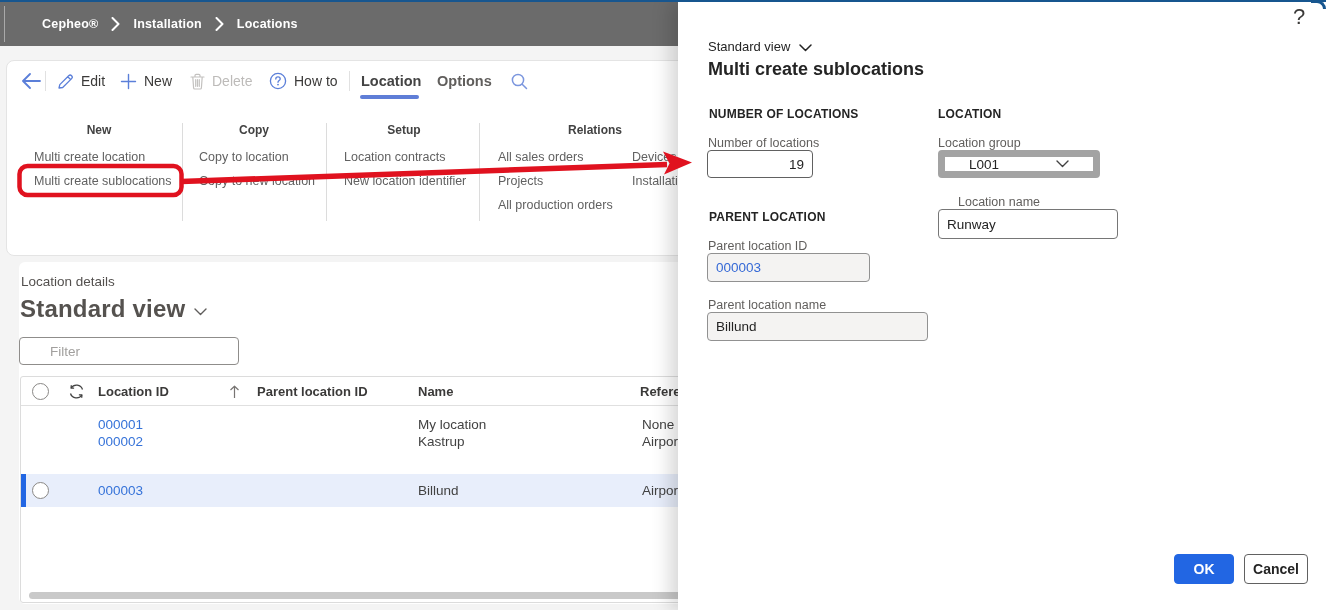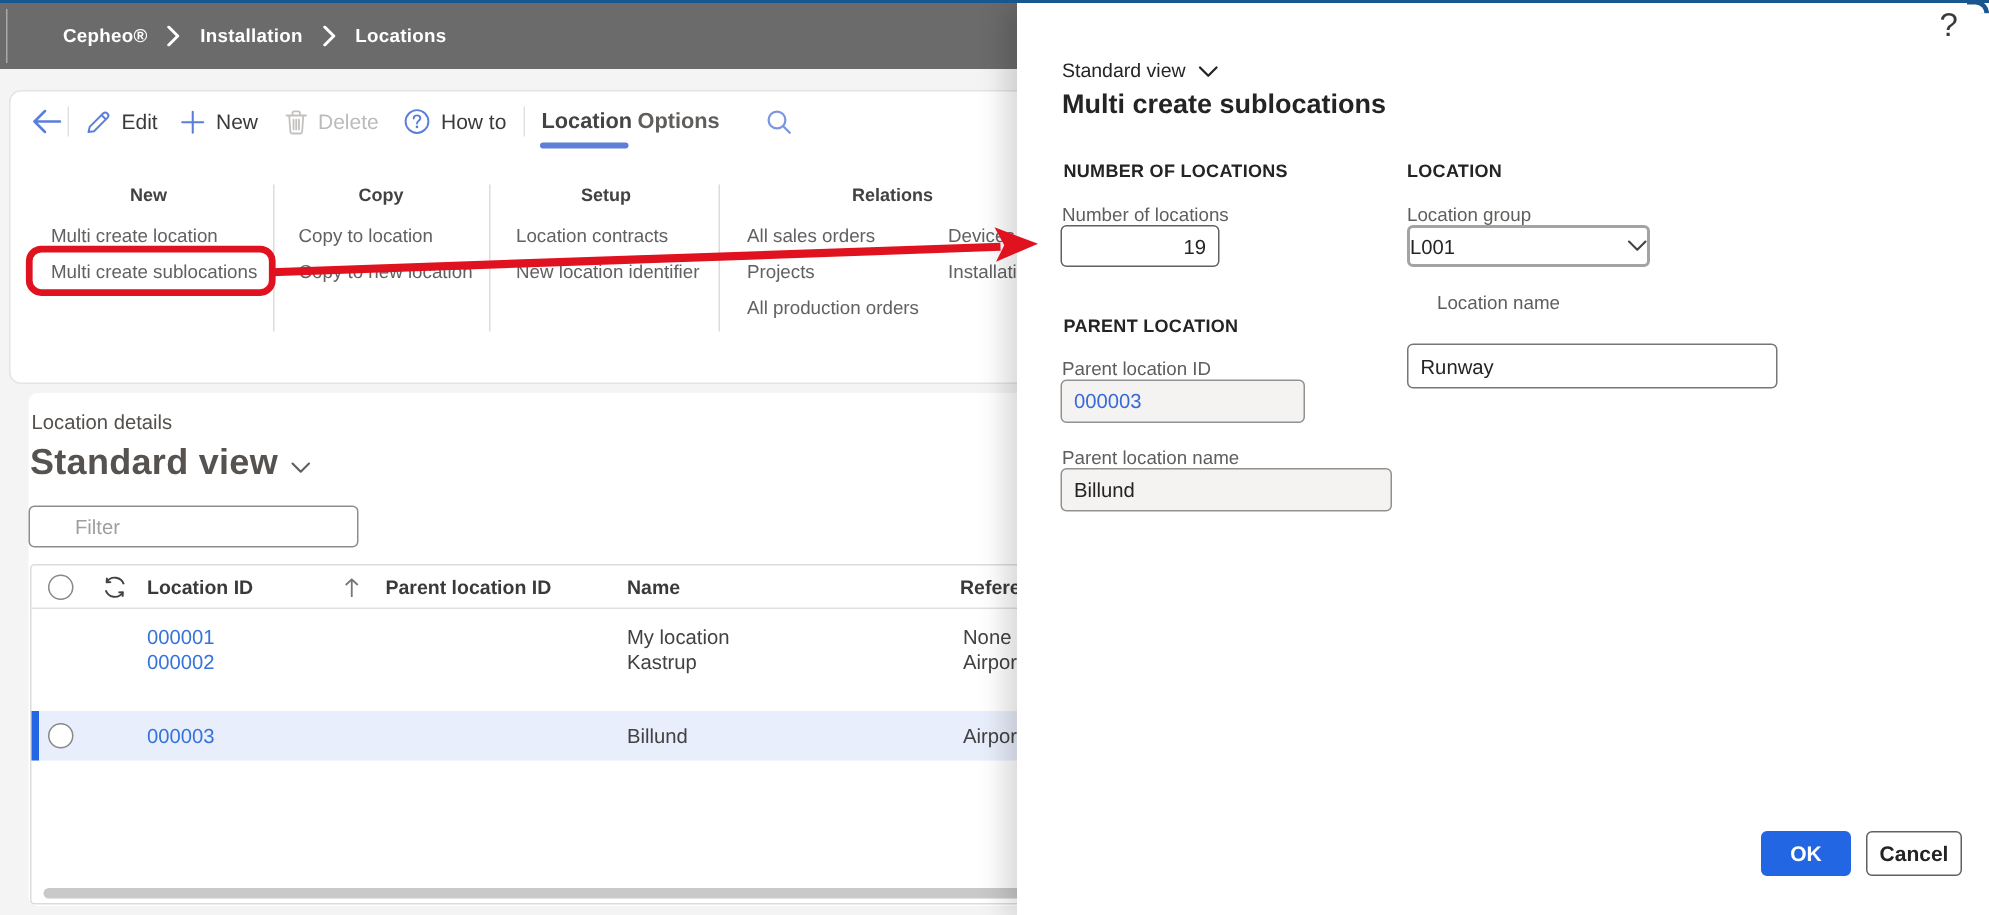--- a/index.html
+++ b/index.html
@@ -56,21 +56,21 @@
   .panel { position:absolute; left:678px; top:2px; width:648px; height:608px; background:#fff; box-shadow:-8px 0 18px rgba(0,0,0,.16); z-index:10; }
   .help-glyph { position:absolute; left:615px; top:2px; font-size:22px; font-weight:400; color:#3b3a39; cursor:pointer; }
   .panel-view { position:absolute; left:30px; top:37px; font-size:13px; color:#242424; display:flex; align-items:center; gap:9px; cursor:pointer; }
   .panel-title { position:absolute; left:30px; top:57px; font-size:18px; font-weight:700; color:#242424; }
   .group-head { position:absolute; font-size:12px; font-weight:700; color:#242424; letter-spacing:.2px; }
   .field-label { position:absolute; font-size:12.5px; color:#605e5c; white-space:nowrap; }
   .fld { position:absolute; border-radius:4px; font-size:13.5px; color:#242424; font-family:"Liberation Sans",sans-serif; outline:none; }
   input.fld { padding:0 8px; }
   .fld.editable { border:1px solid #616161; background:#fff; }
   .fld.readonly { border:1px solid #919191; background:#f4f3f2; }
-  .combo { position:absolute; border:2px solid #a3a3a3; border-radius:4px; background:#fff; display:flex; align-items:center; justify-content:space-between; padding:0 0; cursor:pointer; }
+  .combo { position:absolute; border:7px solid #a3a3a3; border-radius:4px; background:#fff; display:flex; align-items:center; justify-content:space-between; padding:0 24px; cursor:pointer; }
   .combo span { font-size:13.5px; color:#242424; }
   .btn { position:absolute; height:30px; border-radius:4px; font-size:14px; font-weight:700; display:flex; align-items:center; justify-content:center; cursor:pointer; }
   .btn-primary { background:#2266e3; color:#fff; border:1px solid #2266e3; }
   .btn-secondary { background:#fff; color:#242424; border:1px solid #616161; }
 
   
   .overlay { position:absolute; left:0; top:0; width:1326px; height:610px; z-index:30; pointer-events:none; }
 
   svg { display:block; }
 </style>
@@ -134,21 +134,21 @@
           <path d="M6.8 7 C6.8 5.7 7.8 4.9 9 4.9 C10.2 4.9 11.2 5.7 11.2 6.9 C11.2 8.6 9 8.5 9 10.3" fill="none" stroke="#5b7fd9" stroke-width="1.3" stroke-linecap="round"></path>
           <circle cx="9" cy="12.6" r="0.9" fill="#5b7fd9"></circle>
         </svg>
       <span>How to</span>
     </div>
 
     <div class="tb-divider" style="left:342px;"></div>
 
     <div class="tab-label tab-active" style="left:354px;">Location</div>
     <div class="tab-underline"></div>
-    <div class="tab-label tab-plain" style="left:418px;">Options</div>
+    <div class="tab-label tab-plain" style="left:430px;">Options</div>
 
     <div class="tb-item" style="left:503px;">
       <svg width="18" height="18" viewBox="0 0 18 18">
           <circle cx="8" cy="8" r="5.6" fill="none" stroke="#7b96de" stroke-width="1.5"></circle>
           <path d="M12.2 12.2 L16.5 16.5" stroke="#7b96de" stroke-width="1.5" stroke-linecap="round"></path>
         </svg>
     </div>
 
     <div class="menu-header" style="left:92px;">New</div>
     <div class="menu-header" style="left:247px;">Copy</div>
@@ -268,21 +268,21 @@
 
     <div class="group-head" style="left:260px; top:105px;">LOCATION</div>
     <div class="field-label" style="left:260px; top:134px;">Location group</div>
     <div class="combo" style="left:260px; top:148px; width:162px; height:28px;">
       <span>L001</span>
       <svg width="13" height="8" viewBox="0 0 13 8">
           <path d="M1 1 L6.5 6.5 L12 1" fill="none" stroke="#424242" stroke-width="1.4" stroke-linecap="round" stroke-linejoin="round"></path>
         </svg>
     </div>
     <div class="field-label" style="left:260px; top:193px;margin-left:20px;">Location name</div>
-    <input class="fld editable" style="left: 260px; top: 207px; width: 247px; height: 30px; border-color: rgb(118, 118, 118); margin-top: 20px;" value="Runway">
+    <input class="fld editable" style="left: 260px; top: 207px; width: 180px; height: 30px; border-color: rgb(118, 118, 118);" value="Runway">
 
     <div class="btn btn-primary" style="left:496px; top:552px; width:60px;">OK</div>
     <div class="btn btn-secondary" style="left:566px; top:552px; width:64px;">Cancel</div>
   </div>
 
   <svg class="overlay" viewBox="0 0 1326 610">
     <rect x="19.5" y="166" width="162" height="29" rx="8" fill="none" stroke="#e0121f" stroke-width="4.5"></rect>
     <path d="M181 181.5 L667 164.5" fill="none" stroke="#e0121f" stroke-width="5.5"></path>
     <polygon points="692,162.5 663,151.5 669.5,163.5 664,174.5" fill="#e0121f"></polygon>
   </svg>

